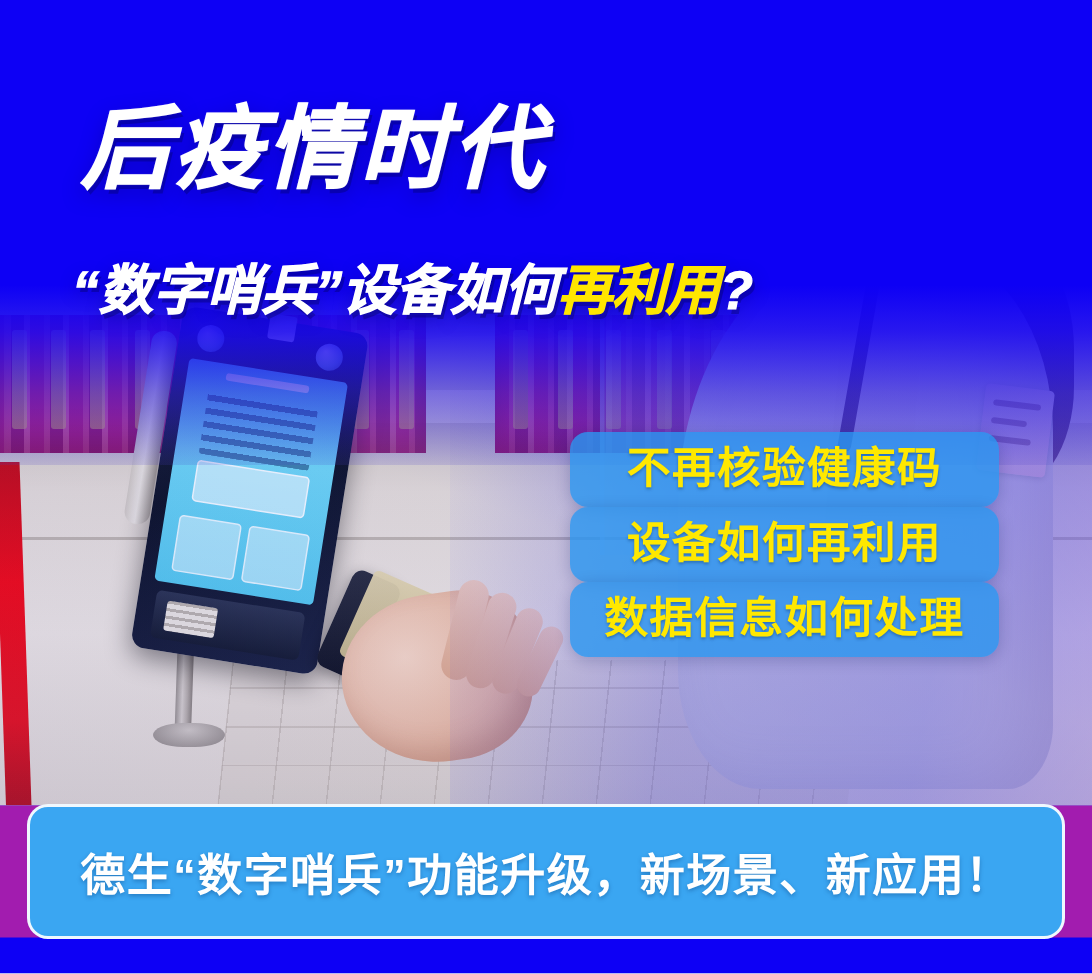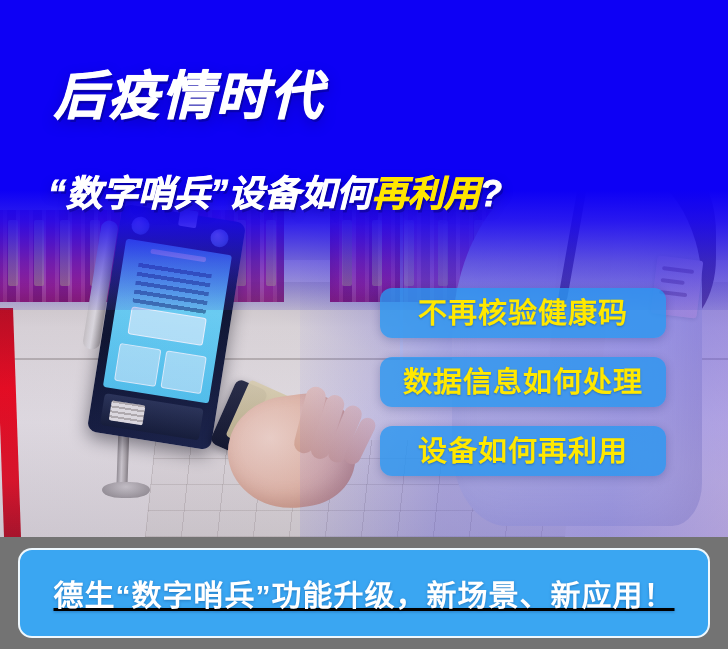--- a/index.html
+++ b/index.html
@@ -239,21 +239,21 @@
   }
   .tint-overall{
     position:absolute; inset:0;
     background:linear-gradient(200deg,rgba(30,20,230,.30),rgba(40,30,220,.06) 48%,rgba(60,50,210,.10));
     pointer-events:none;
   }
 
   
   .title-main{
     position:absolute; left:54px; top:70px;
-    font-size:52px; line-height:1;
+    font-size:60px; line-height:1;
     font-weight:900; font-style:italic;
     color:#ffffff;
     letter-spacing:2px;
     white-space:nowrap;
     text-shadow:
       0 0 1px #ffffff,
       2px 3px 0 rgba(0,0,60,.28),
       0 5px 14px rgba(0,0,80,.35);
     -webkit-text-stroke:1px #ffffff;
   }
@@ -269,43 +269,43 @@
       0 4px 12px rgba(0,0,80,.35);
     -webkit-text-stroke:.8px #ffffff;
   }
   .title-sub .hl{ color:#ffe600; -webkit-text-stroke:.8px #ffe600; }
   .title-sub .qm{ color:#ffffff; -webkit-text-stroke:.8px #ffffff; }
 
   
   .pills{
     position:absolute; left:380px; top:288px;
     width:286px;
-    display:flex; flex-direction:column; gap:19px;
+    display:flex; flex-direction:column; 
   }
   .pill{
     height:50px;
     border-radius:12px;
     background:rgba(41,150,240,.80);
     display:flex; align-items:center; justify-content:center;
     box-shadow:0 2px 10px rgba(0,20,80,.22);
   }
   .pill-text{
     font-size:29px; font-weight:700;
     color:#ffe800;
     letter-spacing:1px;
     line-height:1;
     text-shadow:0 1px 2px rgba(0,40,90,.35);
   }
 
   
   .banner{
     position:absolute; left:0; top:537px;
-    width:728px; height:112px;
-    background:#737373;
-    display:flex; align-items:center; justify-content:center;text-decoration:underline;
+    width:728px; height:88px;
+    background:#a21caf;
+    display:flex; align-items:center; justify-content:center;
   }
   .banner-box{
     width:688px; height:86px;
     border:2px solid rgba(255,255,255,.92);
     border-radius:14px;
     background:#3aa6f2;
     display:flex; align-items:center; justify-content:center;
   }
   .banner-text{
     font-size:30px; font-weight:700;
@@ -407,24 +407,24 @@
 
   <div class="title-sub">
     <span>“数字哨兵”设备如何</span><span class="hl">再利用</span><span class="qm">?</span>
   </div>
 
   <div class="pills">
     <div class="pill">
       <span class="pill-text">不再核验健康码</span>
     </div>
     <div class="pill">
+      <span class="pill-text">设备如何再利用</span>
+    </div>
+    <div class="pill">
       <span class="pill-text">数据信息如何处理</span>
-    </div>
-    <div class="pill">
-      <span class="pill-text">设备如何再利用</span>
     </div>
   </div>
 
   <div class="banner">
     <div class="banner-box">
       <span class="banner-text">德生“数字哨兵”功能升级，新场景、新应用！</span>
     </div>
   </div>
 
 </div>

